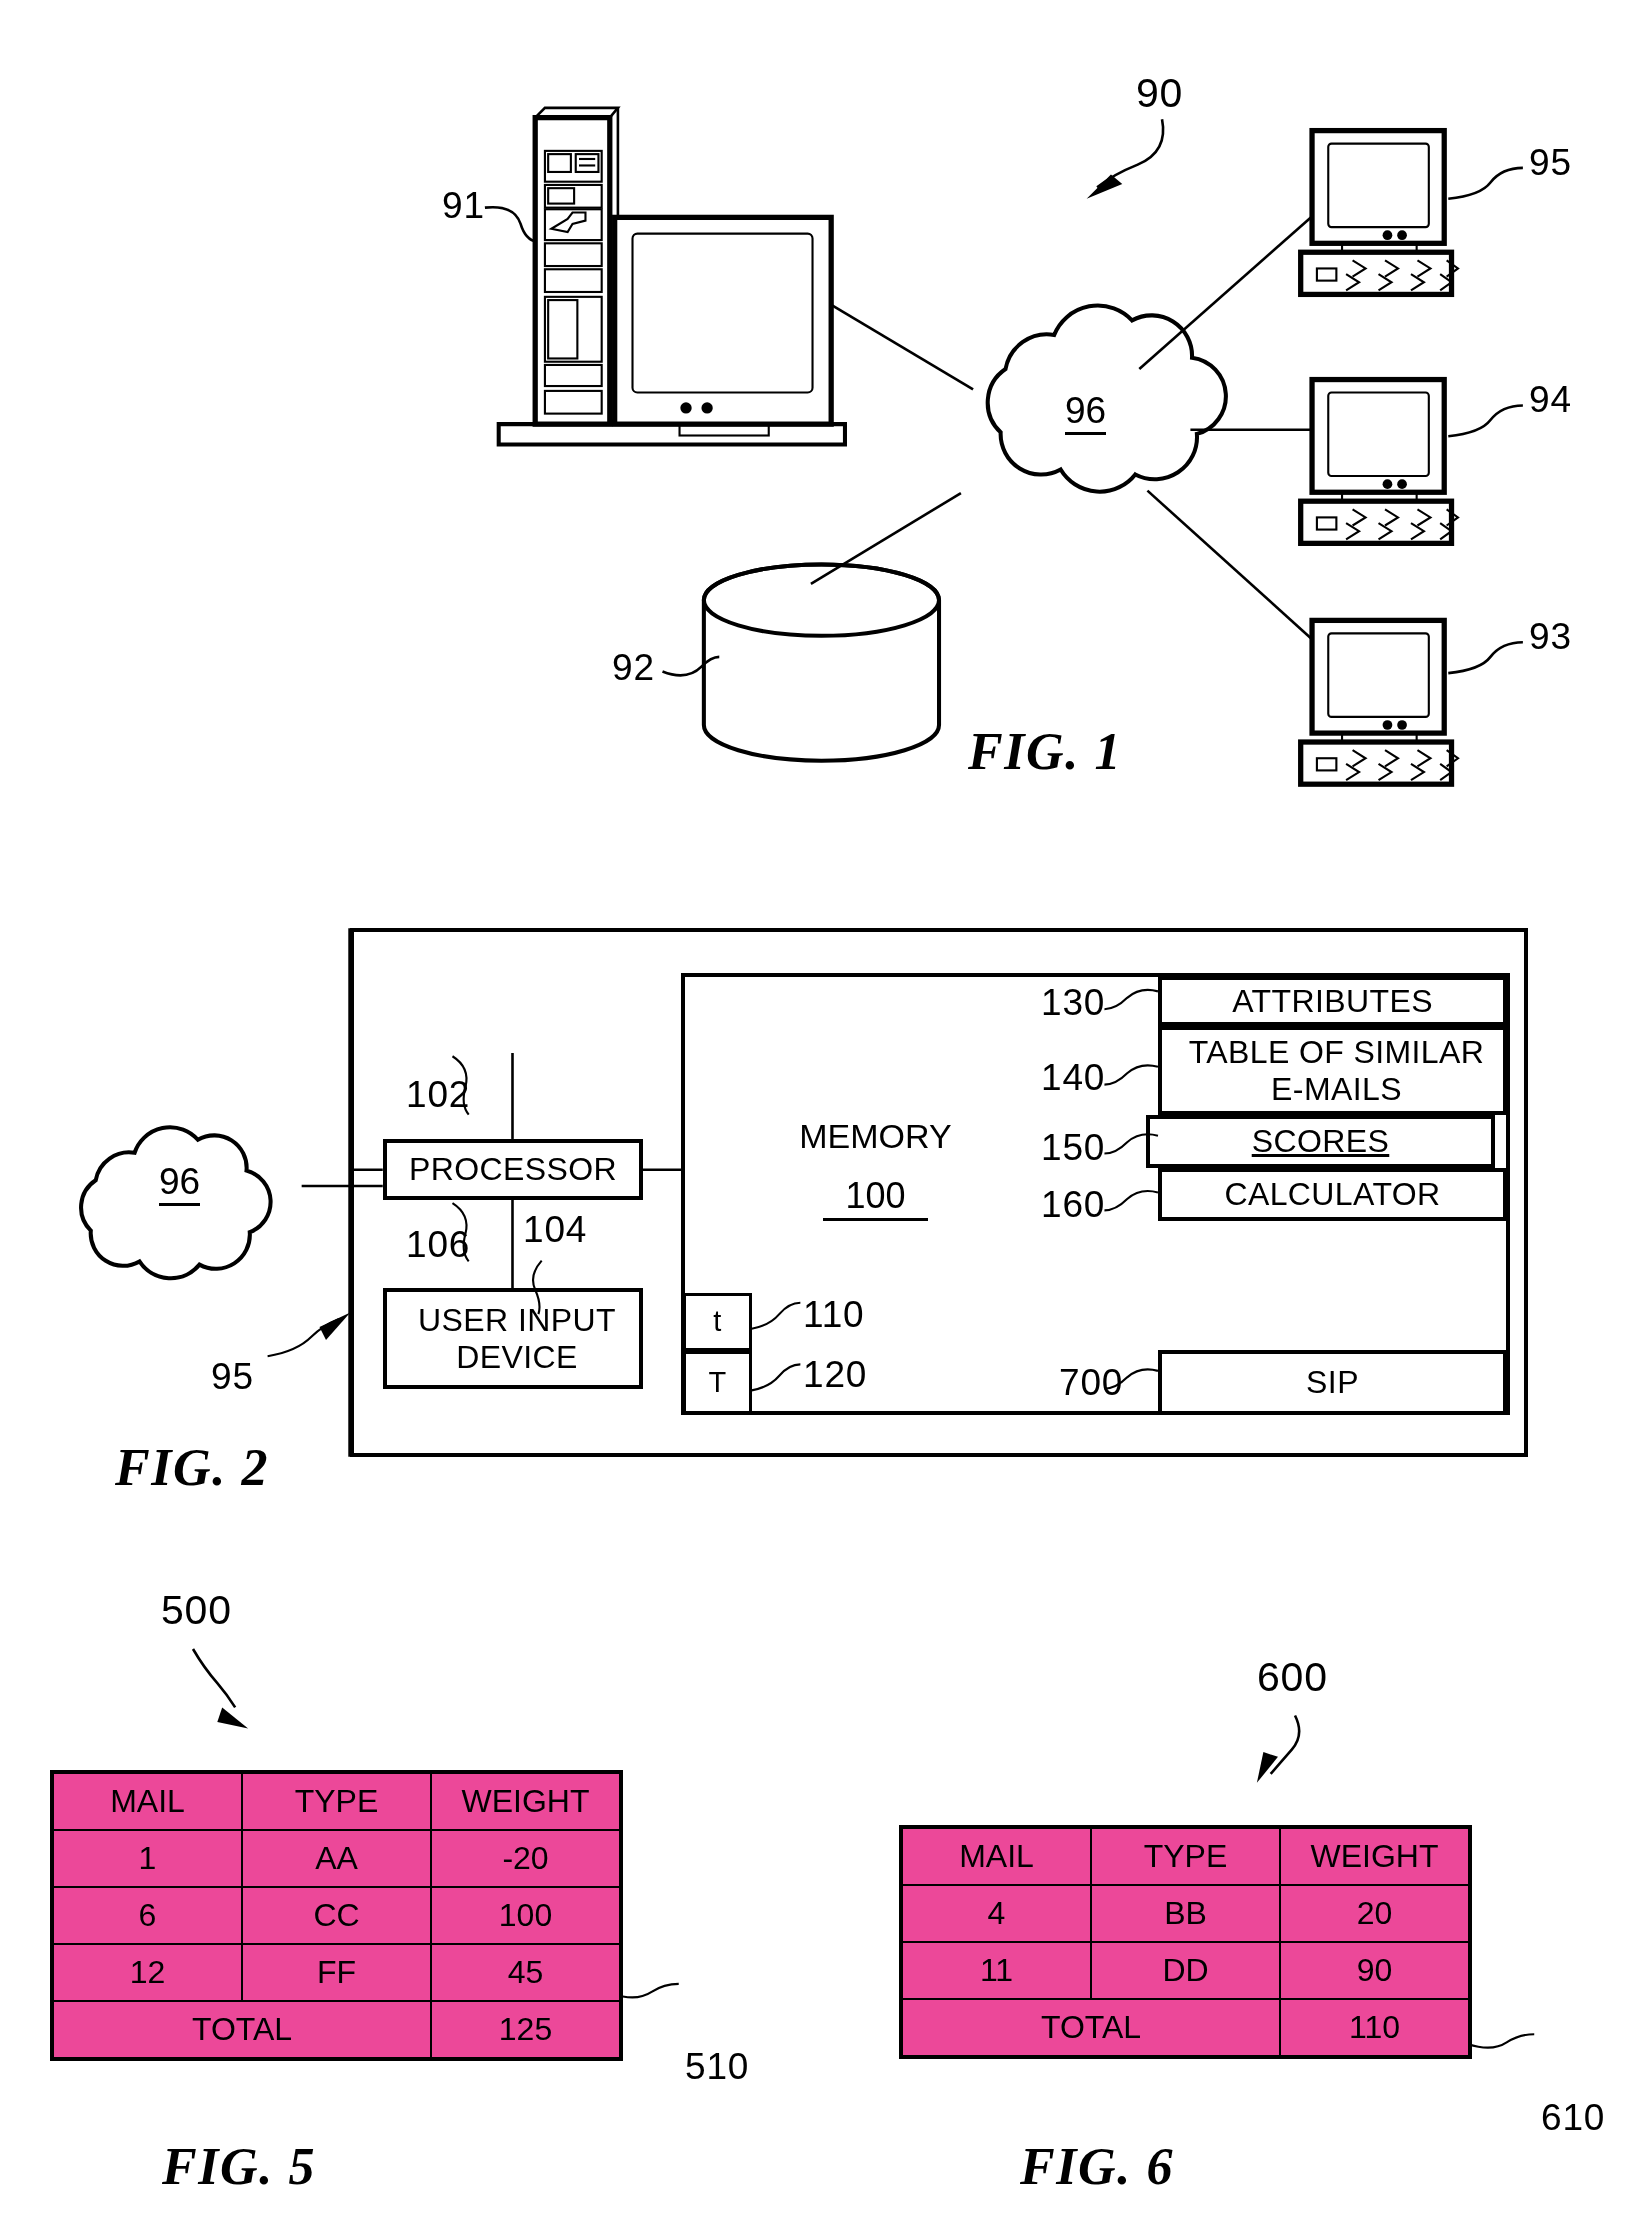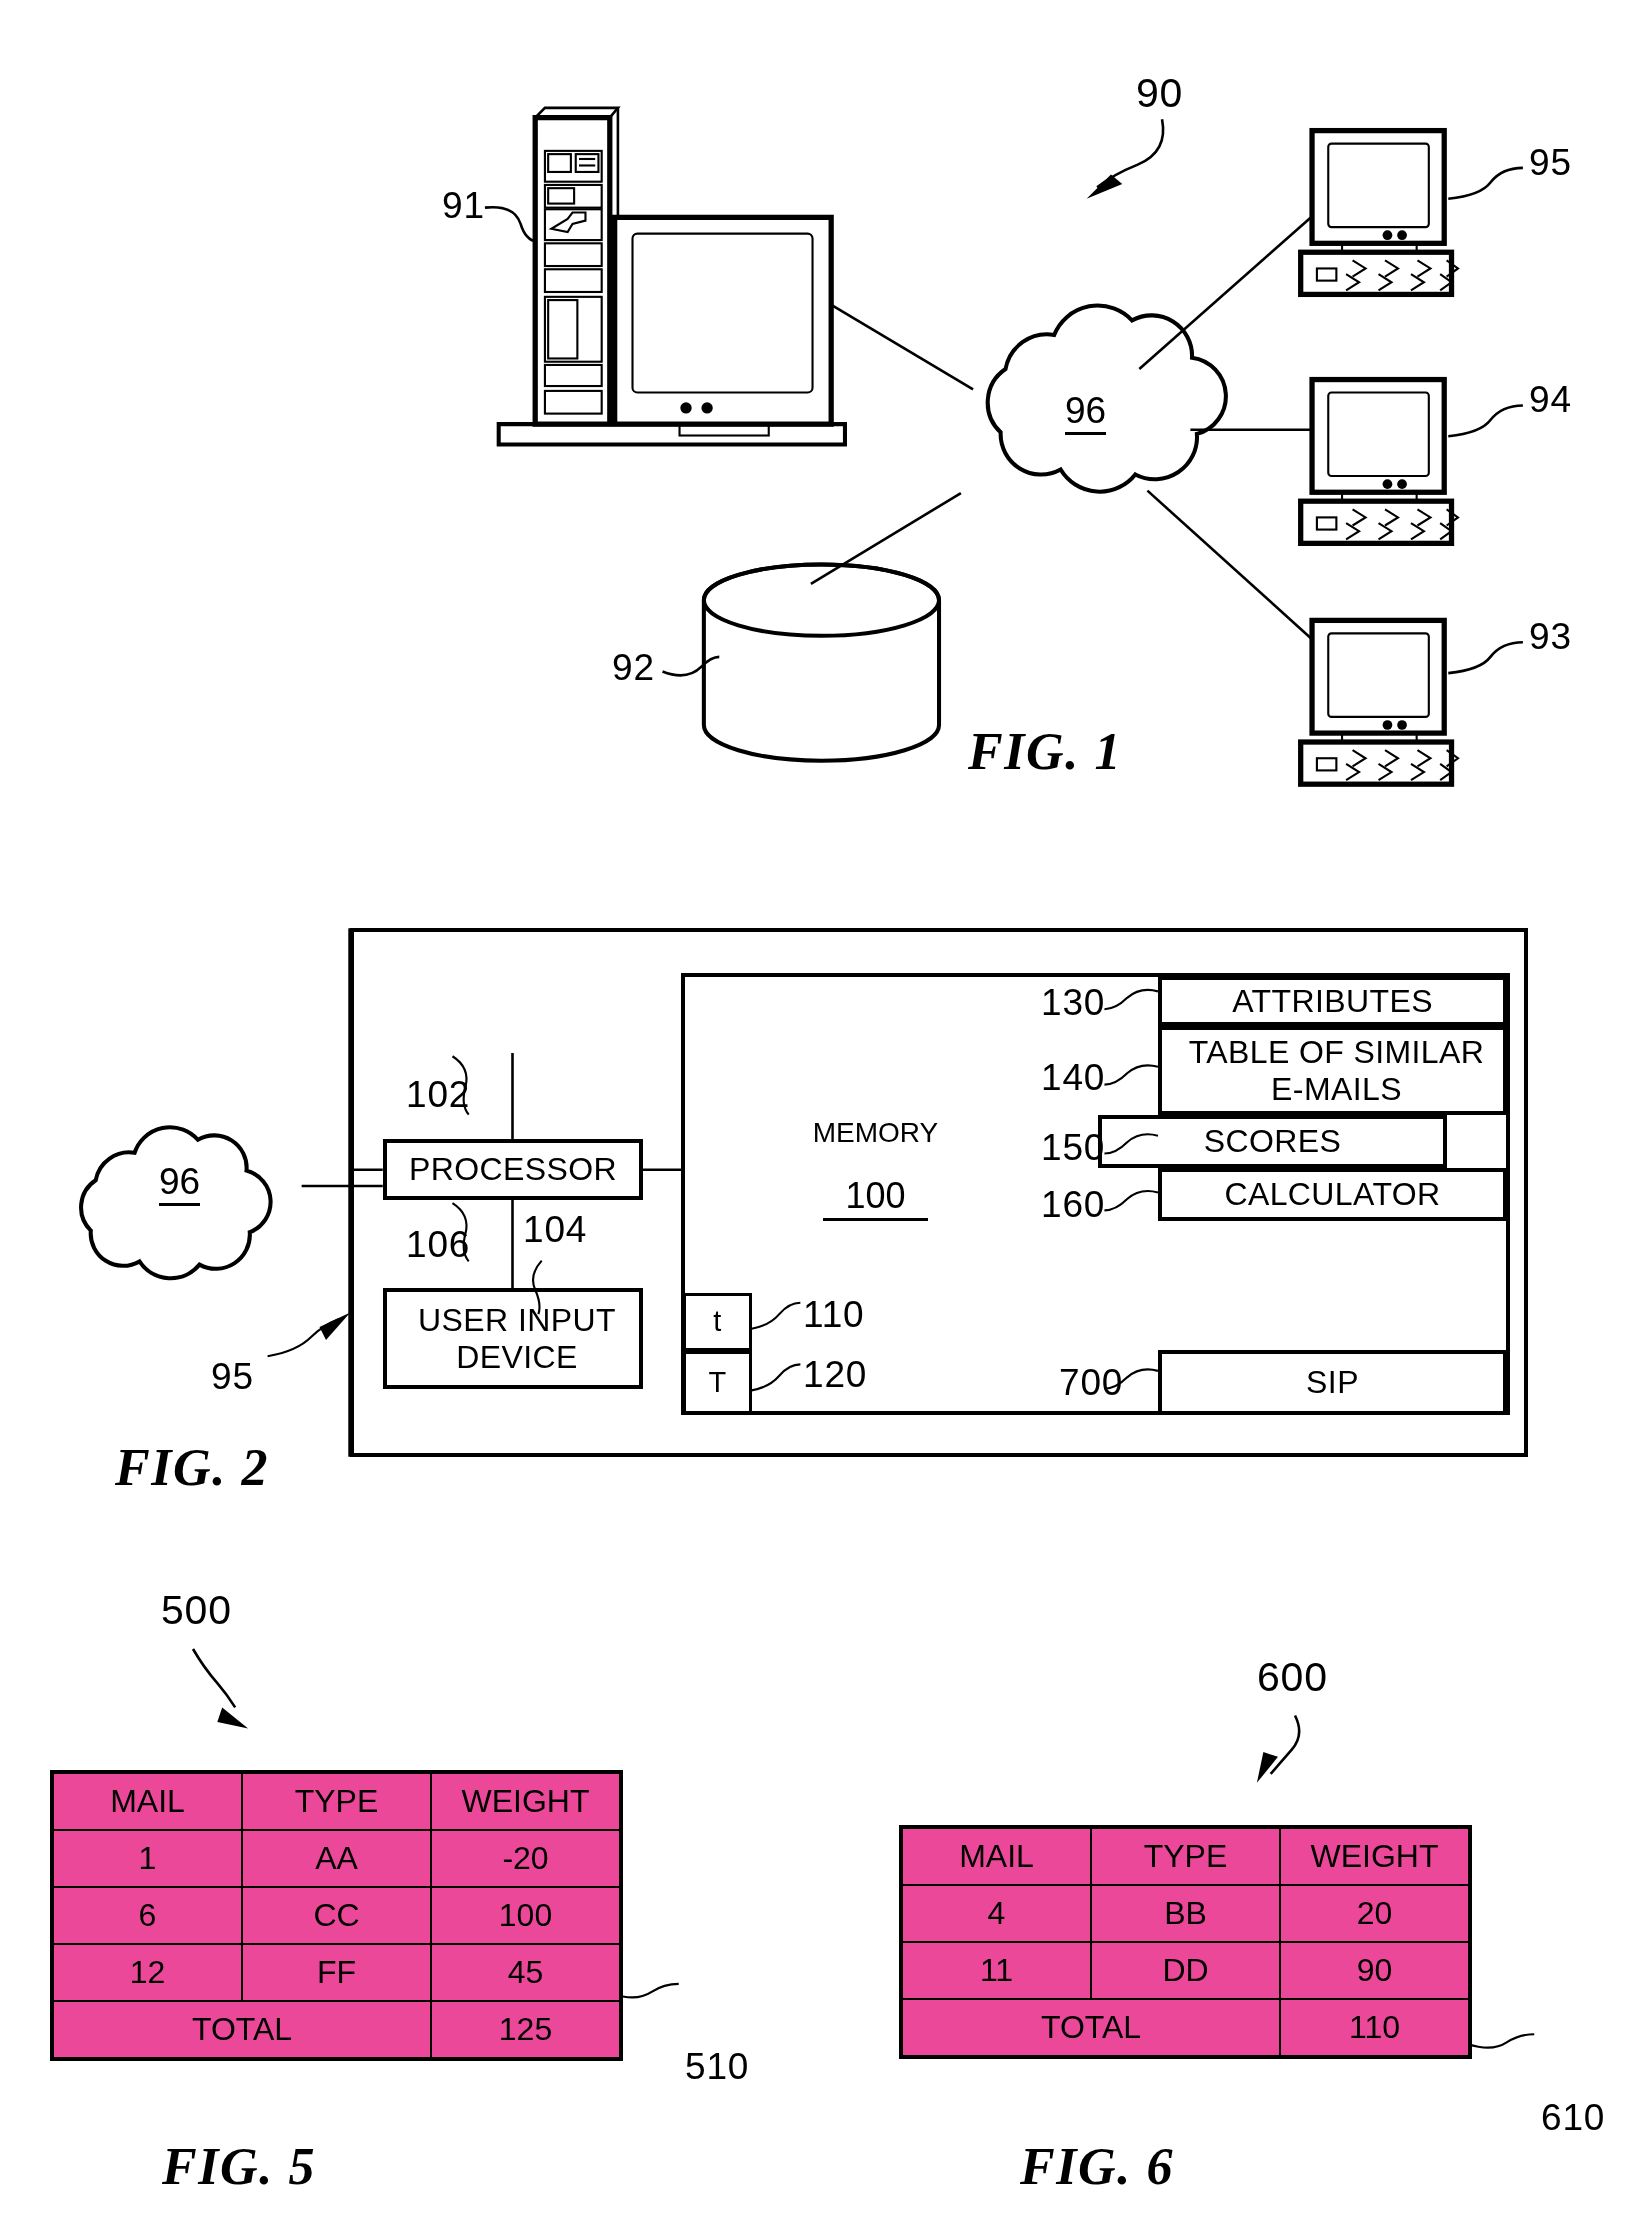--- a/index.html
+++ b/index.html
@@ -85,21 +85,21 @@
   }
   .memframe {
     position: absolute;
     box-sizing: border-box;
     border: 4px solid #000;
     background: #fff;
   }
   .memlabel {
     position: absolute;
     font-family: "Liberation Sans", sans-serif;
-    font-size: 28px;
+    font-size: 34px;
     text-align: center;
     white-space: nowrap;
     color: #000;
     line-height: 1;
   }
   .memnum {
     position: absolute;
     font-family: "Liberation Sans", sans-serif;
     font-size: 36px;
     text-align: center;
@@ -312,21 +312,21 @@
   <div class="blk" style="left:683px; top:1293px; width:69px; height:58px; font-size:29px;">t</div>
   <div class="blk" style="left:683px; top:1351px; width:69px; height:63px; font-size:29px;">T</div>
 
   <div class="blk bold-border" style="left:1158px; top:976px; width:349px; height:50px;">ATTRIBUTES</div>
 
   <div class="blk bold-border two-line" style="left:1158px; top:1026px; width:349px; height:89px;">
     <span>TABLE OF SIMILAR</span>
     <span>E-MAILS</span>
   </div>
 
-  <div class="blk bold-border" style="left:1098px; top:1115px; width:349px; height:53px;">SCORES</div>
+  <div class="blk bold-border" style="left:1146px; top:1115px; width:349px; height:53px;text-decoration:underline;">SCORES</div>
 
   <div class="blk bold-border" style="left:1158px; top:1168px; width:349px; height:53px;">CALCULATOR</div>
 
   <div class="blk bold-border" style="left:1158px; top:1350px; width:349px; height:65px;">SIP</div>
 
   <svg class="overlay" width="1651" height="2239" viewBox="0 0 2036 2760">
 
     <path class="ln-thick" fill="#fff" d="
       M 118 1455
       a 42 42 0 0 1 48 -34

